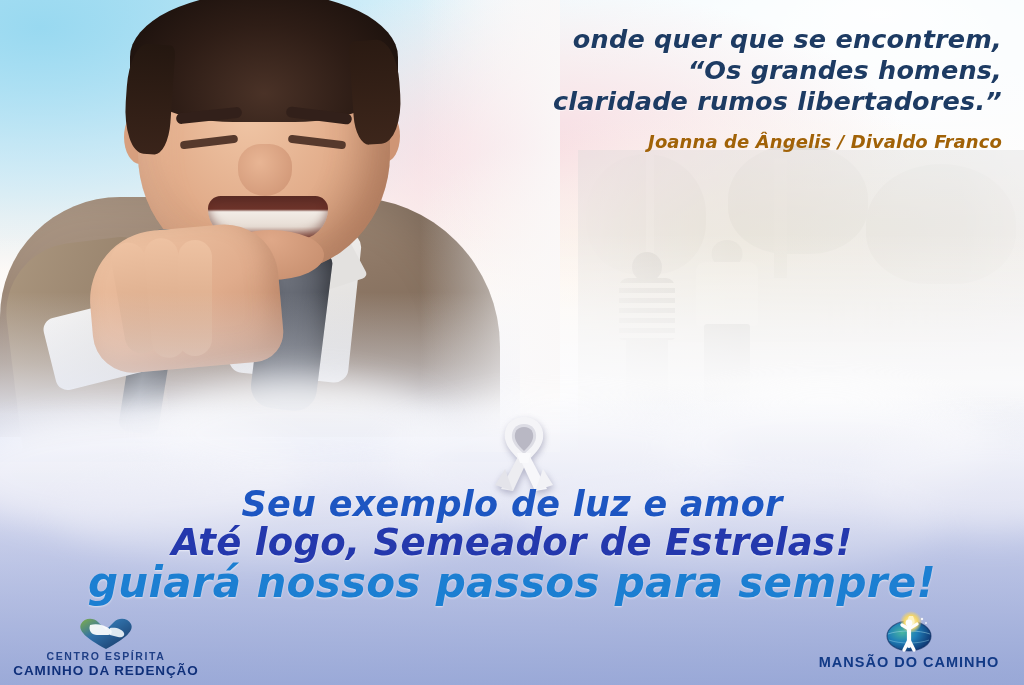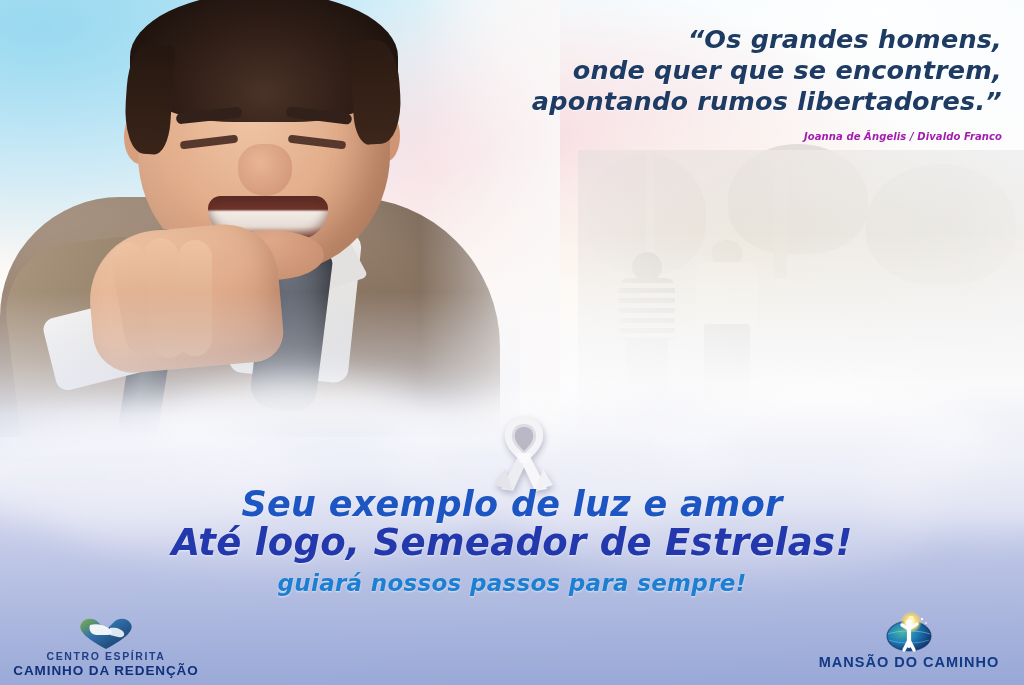--- a/index.html
+++ b/index.html
@@ -231,42 +231,42 @@
     font-size:25.5px;line-height:31px;
     color:#1d3b63;
     letter-spacing:.2px;
     white-space:nowrap;
     text-shadow:0 1px 1px rgba(255,255,255,.6);
   }
   #quote-credit{
     margin-top:14px;
     font-family:"DejaVu Sans","Liberation Sans",sans-serif;
     font-style:italic;font-weight:bold;
-    font-size:10px;color:#a21caf;
+    font-size:18px;color:#a16207;
     letter-spacing:.1px;
   }
 
   
   #ribbon{position:absolute;left:487px;top:409px;width:74px;height:82px;}
   #ribbon svg{display:block;filter:drop-shadow(1px 3px 3px rgba(80,80,120,.35));}
 
   
   #message{
     position:absolute;left:0;top:485px;width:1024px;text-align:center;
   }
   .m-line{
     font-family:"DejaVu Sans","Liberation Sans",sans-serif;
     font-style:italic;font-weight:bold;
     letter-spacing:.3px;
     white-space:nowrap;
     text-shadow:0 1px 2px rgba(255,255,255,.55);
   }
   #m1{font-size:37px;line-height:40px;color:#2438ad;}
   #m2{font-size:35px;line-height:38px;color:#1d56c2;}
-  #m3{font-size:23px;line-height:40px;color:#1c7fd2;}
+  #m3{font-size:42px;line-height:40px;color:#1c7fd2;}
 
   
   #logo-left{position:absolute;left:8px;top:616px;width:196px;text-align:center;}
   #logo-right{position:absolute;right:10px;top:610px;width:210px;text-align:center;}
   .logo-mark{display:block;margin:0 auto;}
   .logo-l1{
     font-family:"Liberation Sans",sans-serif;font-weight:bold;
     font-size:10.5px;letter-spacing:1.6px;color:#1f3f86;line-height:13px;
   }
   .logo-l2{
@@ -353,23 +353,23 @@
     <div class="cloud" id="cl3"></div>
     <div class="cloud" id="cl4"></div>
     <div class="cloud" id="cl5"></div>
     <div class="cloud" id="cl6"></div>
     <div class="cloud" id="cl7"></div>
   </div>
 
   <div class="bg-layer" id="violet-bottom"></div>
 
   <div id="quote">
+    <div class="q-line">onde quer que se encontrem,</div>
     <div class="q-line">“Os grandes homens,</div>
-    <div class="q-line">onde quer que se encontrem,</div>
-    <div class="q-line">apontando rumos libertadores.”</div>
+    <div class="q-line">claridade rumos libertadores.”</div>
     <div id="quote-credit">Joanna de Ângelis / Divaldo Franco</div>
   </div>
 
   <div id="ribbon">
     <svg width="74" height="82" viewBox="0 0 74 82" xmlns="http://www.w3.org/2000/svg">
       <path d="M37 36 L14 80 L26 82 L41 50 Z" fill="#ededf1"></path>
       <path d="M37 36 L60 80 L48 82 L33 50 Z" fill="#f7f7fa"></path>
       <path d="M8 76 L18 60 L26 82 Z" fill="#e4e4ea"></path>
       <path d="M66 76 L56 60 L48 82 Z" fill="#f2f2f6"></path>
       <path d="M37 8

